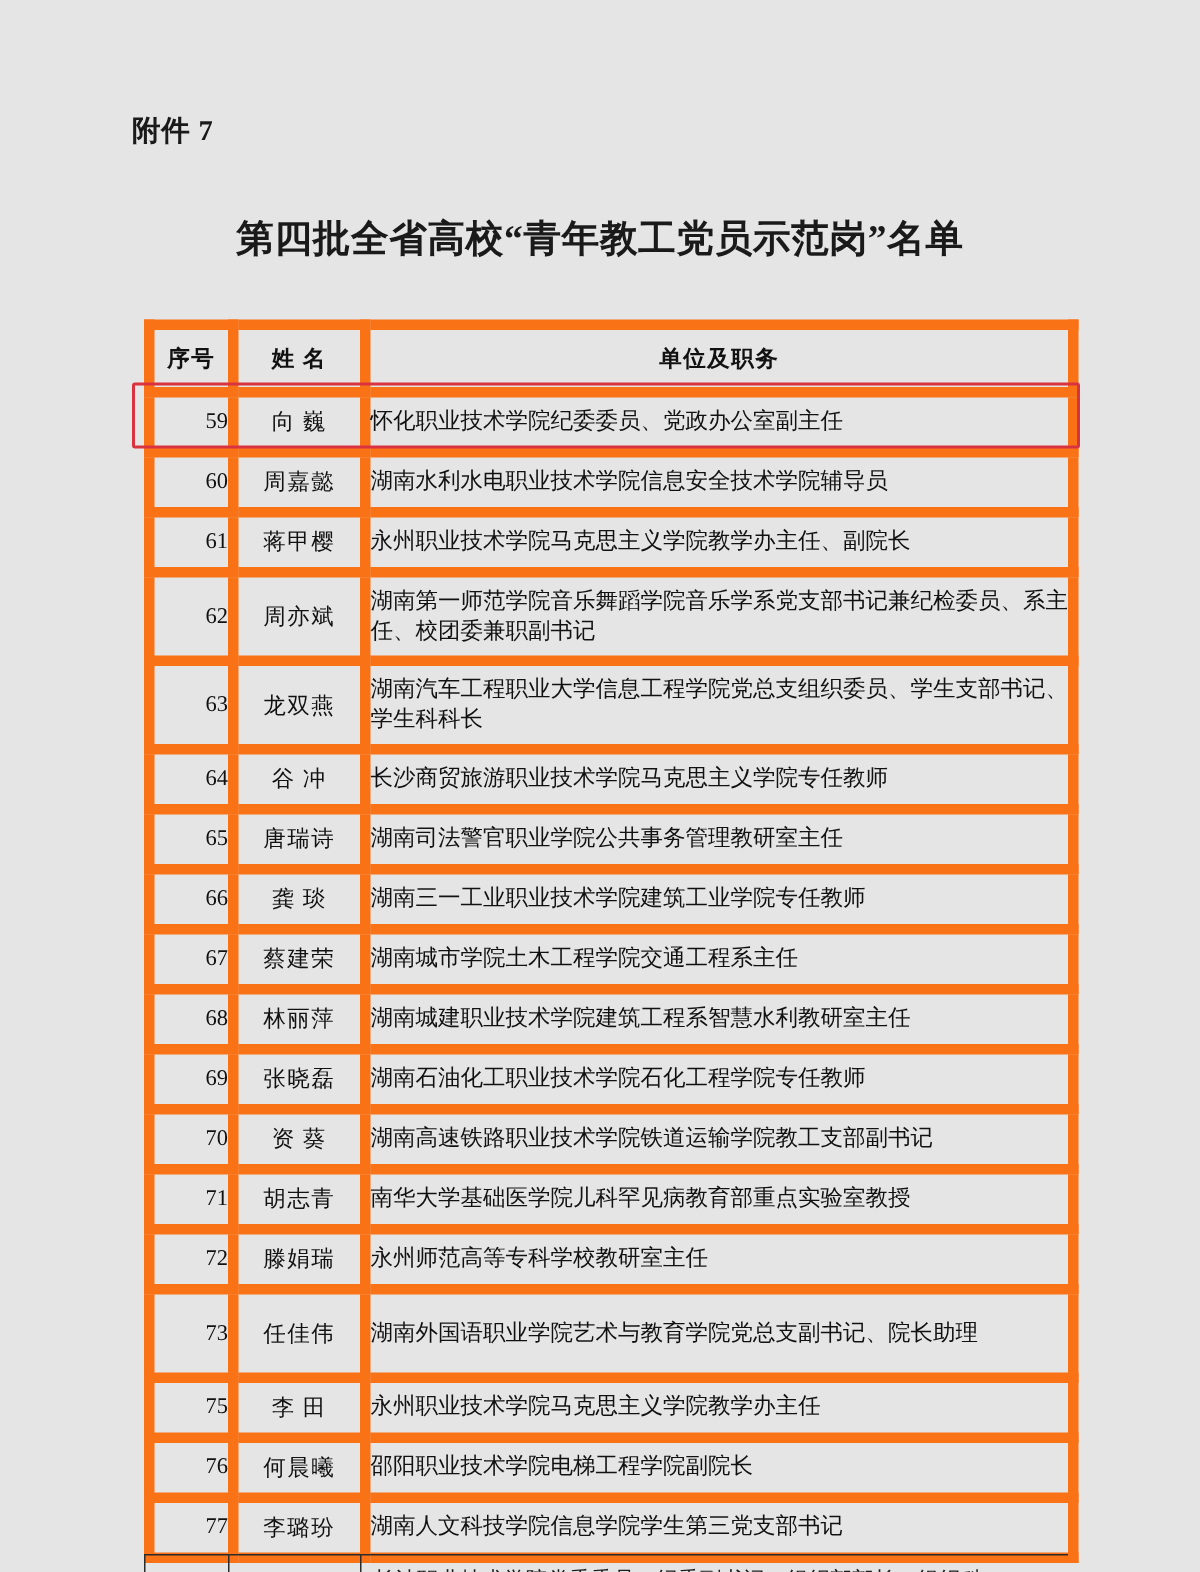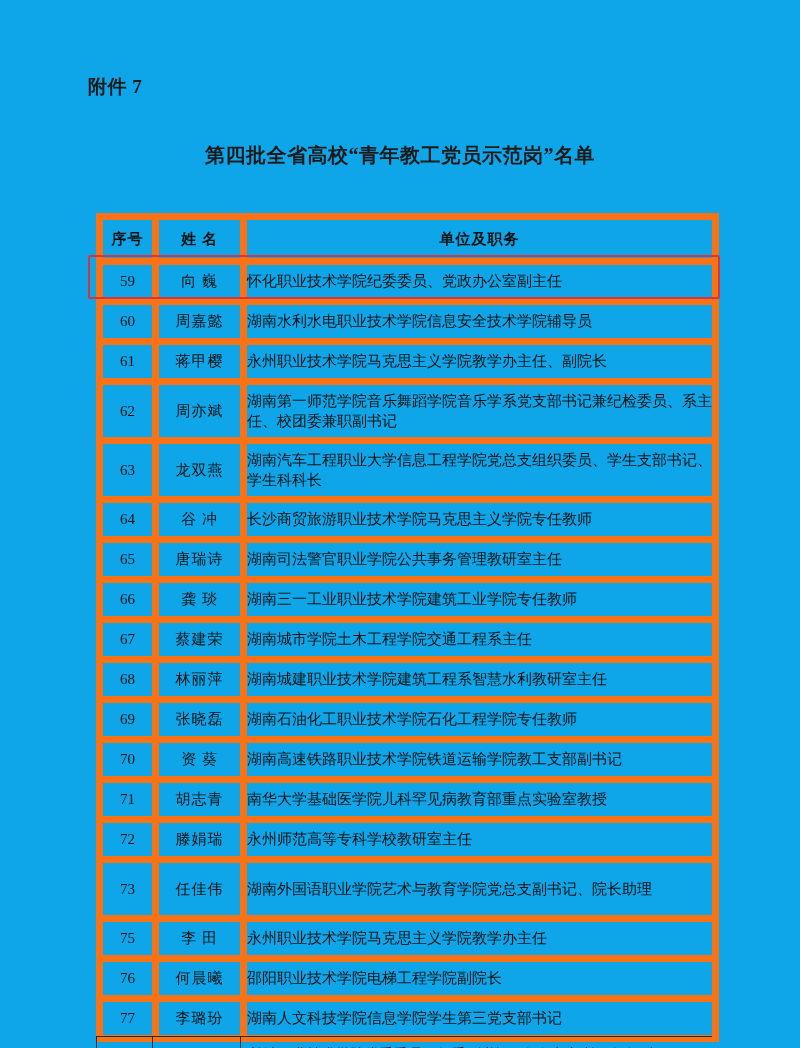--- a/index.html
+++ b/index.html
@@ -13,38 +13,38 @@
     font-family: "Liberation Serif", "DejaVu Serif", serif;
     color: #1a1a1a;
     overflow: hidden;
     position: relative;
   }
   .page {
     position: absolute;
     left: 0; top: 0;
     width: 800px;
     height: 1048px;
-    background: #0ea5e9;
+    background: #e5e5e5;
   }
   .attachment-label {
     position: absolute;
     left: 88px;
     top: 74px;
     font-size: 19px;
     font-weight: bold;
     letter-spacing: 0.5px;
     font-family: "Liberation Serif", "DejaVu Serif", serif;
   }
   .doc-title {
     position: absolute;
     left: 0;
     top: 142px;
     width: 800px;
     text-align: center;
-    font-size: 20px;
+    font-size: 25px;
     font-weight: bold;
     letter-spacing: 0.5px;
     font-family: "Liberation Serif", "DejaVu Serif", serif;
   }
   .table-wrap {
     position: absolute;
     left: 96px;
     top: 213px;
     width: 616px;
   }
@@ -66,21 +66,21 @@
   col.c-unit { width: 472px; }
 
   thead th {
     text-align: center;
     font-weight: bold;
     height: 38px;
     font-size: 16px;
     letter-spacing: 1px;
   }
   td.idx {
-    text-align: center;
+    text-align: right;
     height: 33px;
     font-size: 15px;
   }
   td.name {
     text-align: center;
     letter-spacing: 1px;
     font-size: 15px;
   }
   td.unit {
     text-align: left;

